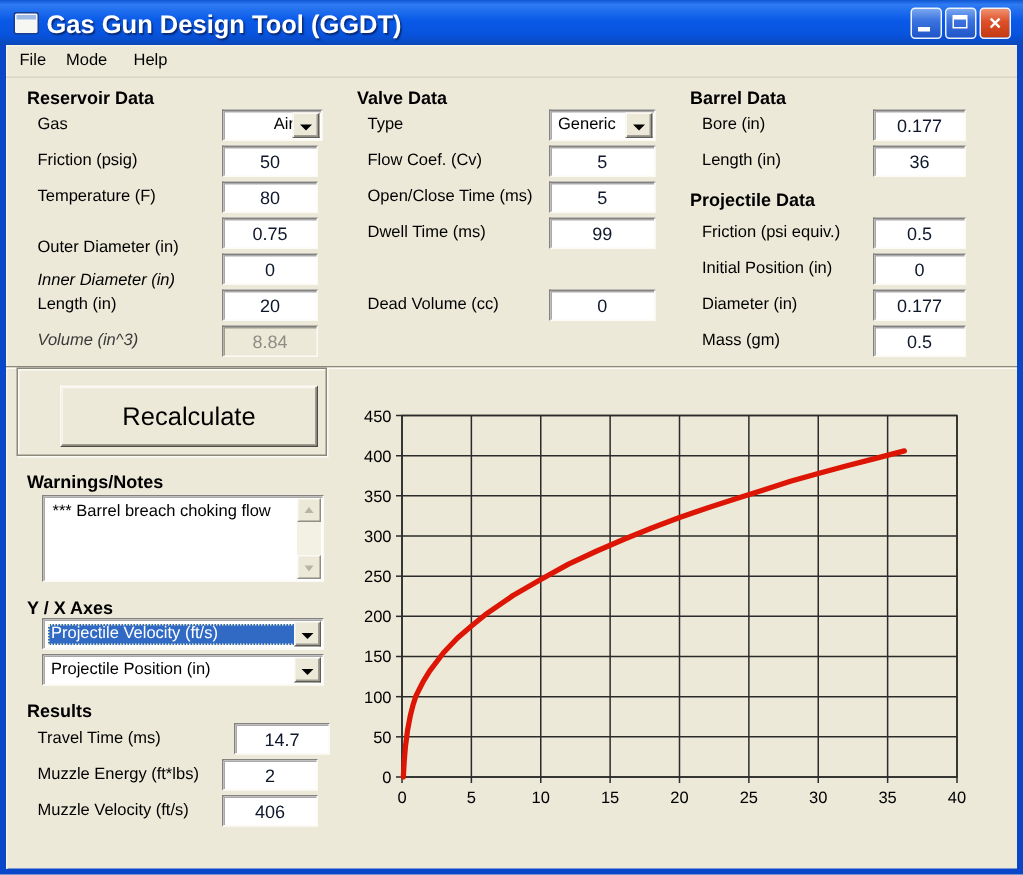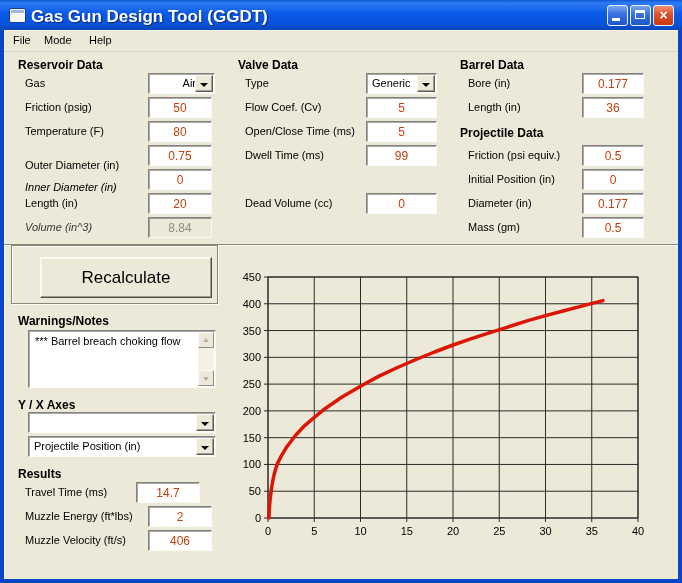--- a/index.html
+++ b/index.html
@@ -46,21 +46,21 @@
     border-bottom:1px solid #d9d5c4;}
   .menuitem{position:absolute;top:4px;cursor:default;}
   .sec-title{position:absolute;font-weight:bold;font-size:12px;white-space:nowrap;}
   .flabel{position:absolute;white-space:nowrap;}
   .flabel.ro{font-style:italic;color:#3a3a3a;}
   .tfield{
     position:absolute;height:21px;box-sizing:border-box;text-align:center;
     background:#fff;font-family:"Liberation Sans",sans-serif;font-size:12px;
     border:1px solid;border-color:#848280 #fbfaf4 #fbfaf4 #848280;
     box-shadow:inset 1px 1px 0 rgba(64,64,64,.45);
-    padding:0;outline:none;color:#c2410c;
+    padding:0;outline:none;color:#0f172a;
   }
   .tfield.ro{background:#ece9d8;color:#8f8d84;}
   .combo{
     position:absolute;height:21px;box-sizing:border-box;background:#fff;
     border:1px solid;border-color:#848280 #fbfaf4 #fbfaf4 #848280;
     box-shadow:inset 1px 1px 0 rgba(64,64,64,.45);
   }
   .combo-text{position:absolute;left:3px;top:3px;right:18px;bottom:2px;font-size:11px;padding-left:2px;white-space:nowrap;overflow:hidden;}
   .combo.focused .combo-text{background:#316ac5;color:#fff;outline:1px dotted #f0f0c0;outline-offset:-1px;}
   .combo-btn{
@@ -167,21 +167,21 @@
       <input class="tfield" value="36" style="left: 578px; top: 67px; width: 62px;">
       <span class="flabel" style="left: 464px; top: 119px;">Friction (psi equiv.)</span>
       <input class="tfield" value="0.5" style="left: 578px; top: 115px; width: 62px;">
       <span class="flabel" style="left: 464px; top: 143px;">Initial Position (in)</span>
       <input class="tfield" value="0" style="left: 578px; top: 139px; width: 62px;">
       <span class="flabel" style="left: 464px; top: 167px;">Diameter (in)</span>
       <input class="tfield" value="0.177" style="left: 578px; top: 163px; width: 62px;">
       <span class="flabel" style="left: 464px; top: 191px;">Mass (gm)</span>
       <input class="tfield" value="0.5" style="left: 578px; top: 187px; width: 62px;">
       <span class="flabel" style="left: 21px; top: 456px;">Travel Time (ms)</span>
-      <input class="tfield" value="14.7" style="left: 132px; top: 452px; width: 64px;">
+      <input class="tfield" value="14.7" style="left: 152px; top: 452px; width: 64px;">
       <span class="flabel" style="left: 21px; top: 480px;">Muzzle Energy (ft*lbs)</span>
       <input class="tfield" value="2" style="left: 144px; top: 476px; width: 64px;">
       <span class="flabel" style="left: 21px; top: 504px;">Muzzle Velocity (ft/s)</span>
       <input class="tfield" value="406" style="left: 144px; top: 500px; width: 64px;">
     </div>
 
   <div class="divider" style="top:214px"></div>
   <div class="etched" style="left:7px;top:215px;width:205px;height:57px"></div>
   <button class="pushbtn" style="left:36px;top:227px;width:172px;height:41px">Recalculate</button>
 
@@ -193,20 +193,21 @@
           <div class="tri-up-sm"></div>
         </div>
       <div class="sbtn down">
           <div class="tri-down-sm"></div>
         </div>
     </div>
   </div>
 
   <div class="sec-title" style="left:14px;top:368px">Y / X Axes</div>
   <div class="combo focused" style="left:24px;top:382px;width:188px">
+    <span class="combo-text">Projectile Velocity (ft/s)</span>
     <div class="combo-btn">
         <div class="tri-down"></div>
       </div>
   </div>
   <div class="combo" style="left:24px;top:406px;width:188px">
     <span class="combo-text">Projectile Position (in)</span>
     <div class="combo-btn">
         <div class="tri-down"></div>
       </div>
   </div>

